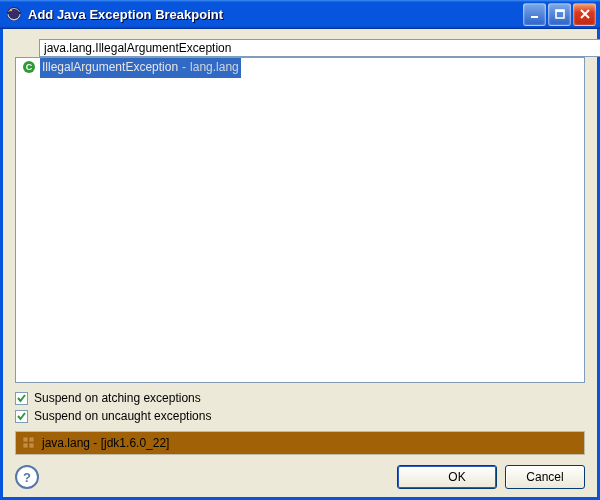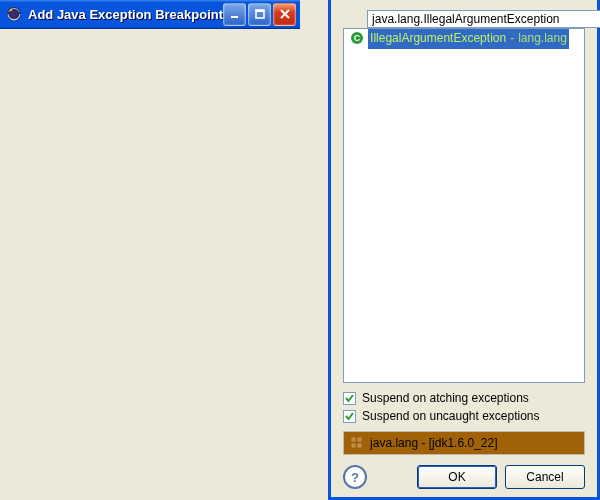--- a/index.html
+++ b/index.html
@@ -9,22 +9,21 @@
     height: 500px;
     overflow: hidden;
     font-family: "SimSun", "MS Sans Serif", sans-serif;
     font-size: 12px;
     background: #ece9d8;
   }
   .window {
     width: 600px;
     height: 500px;
     display: flex;
-    flex-direction: row;
-    gap: 28px;
+    flex-direction: column;
   }
   
   .titlebar {
     height: 28px;
     background: linear-gradient(to bottom, #3f8cf3 0%, #0855dd 8%, #0855dd 92%, #0345c4 100%);
     display: flex;
     align-items: center;
     padding: 0 4px 0 6px;
     color: #fff;
     font-weight: bold;
@@ -126,21 +125,21 @@
     align-items: center;
     justify-content: center;
   }
   .list-item .item-text {
     display: inline-flex;
     align-items: baseline;
     gap: 0;
   }
   .list-item.selected .item-text {
     background: #316ac5;
-    color: #bef264;
+    color: #e5e5e5;
     padding: 4px 2px;
   }
   .list-item .item-main { font-weight: normal; }
   .list-item .item-sep  { color: inherit; opacity: 0.85; margin: 0 4px;}
   .list-item .item-pkg  { color: inherit; opacity: 0.85; }
   .list-item:not(.selected) .item-sep,
   .list-item:not(.selected) .item-pkg { color: #888; }
   
   .check-row {
     display: flex;
@@ -208,20 +207,21 @@
     margin-left: 8px;
     font-family: inherit;
     font-size: 12px;
     display: flex;
     align-items: center;
     justify-content: center;
     box-shadow: inset 1px 1px 0 #fff;
   }
   .btn.default {
     box-shadow: 0 0 0 1px #2e5ac6 inset, inset 1px 1px 0 #bcd4f6;
+    padding-left: 20px;
   }
 </style>
 </head>
 <body>
 
 <div class="window">
 
   <div class="titlebar">
     <span class="app-icon">
       <svg viewBox="0 0 16 16">

